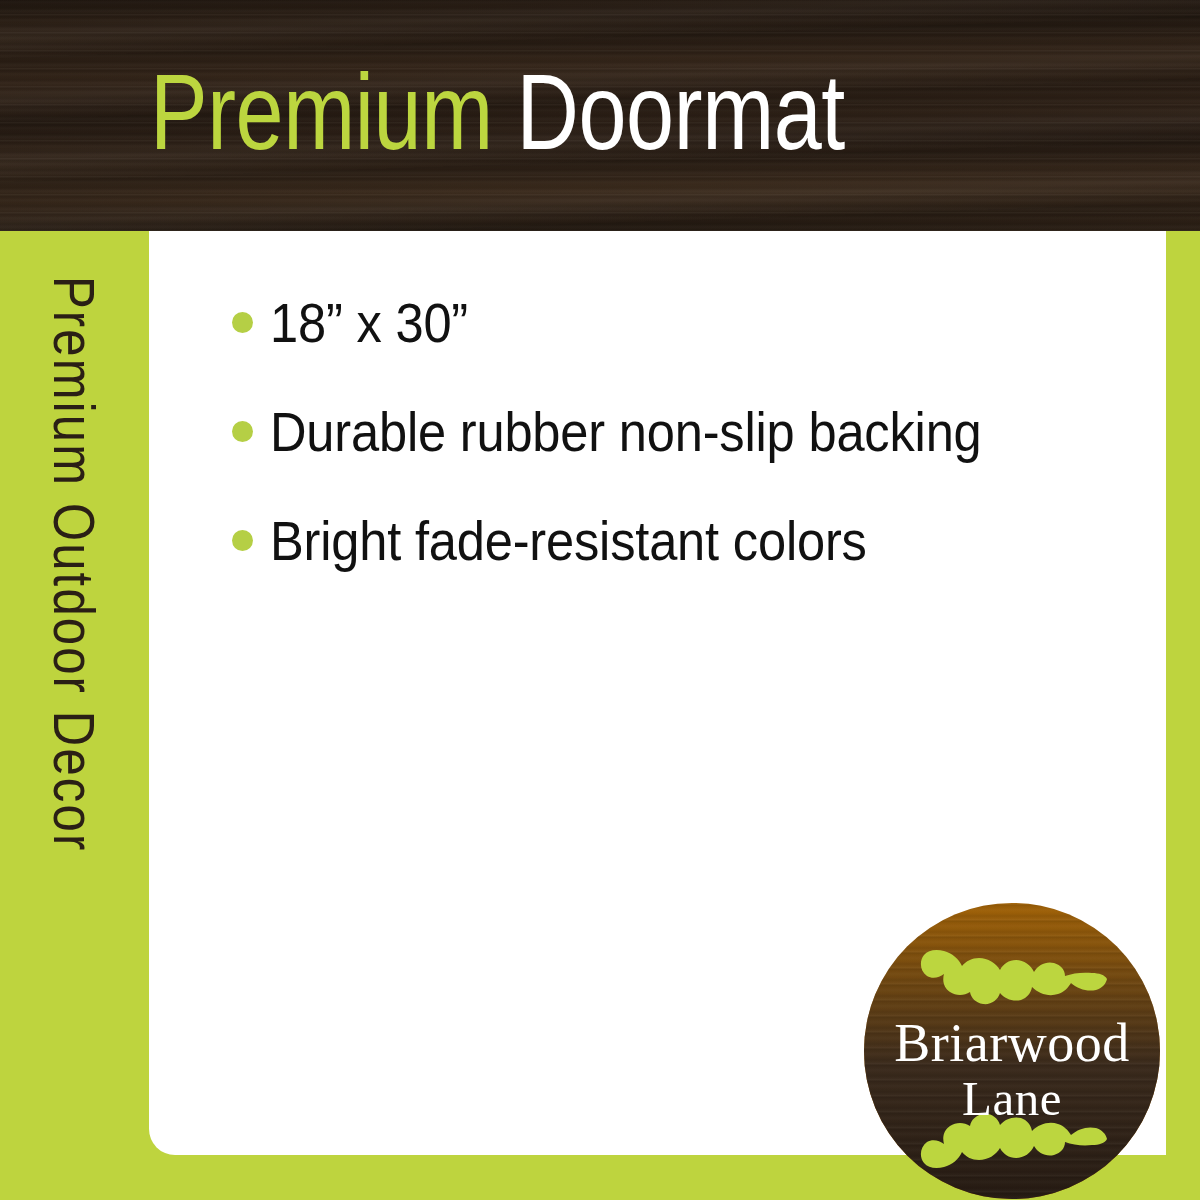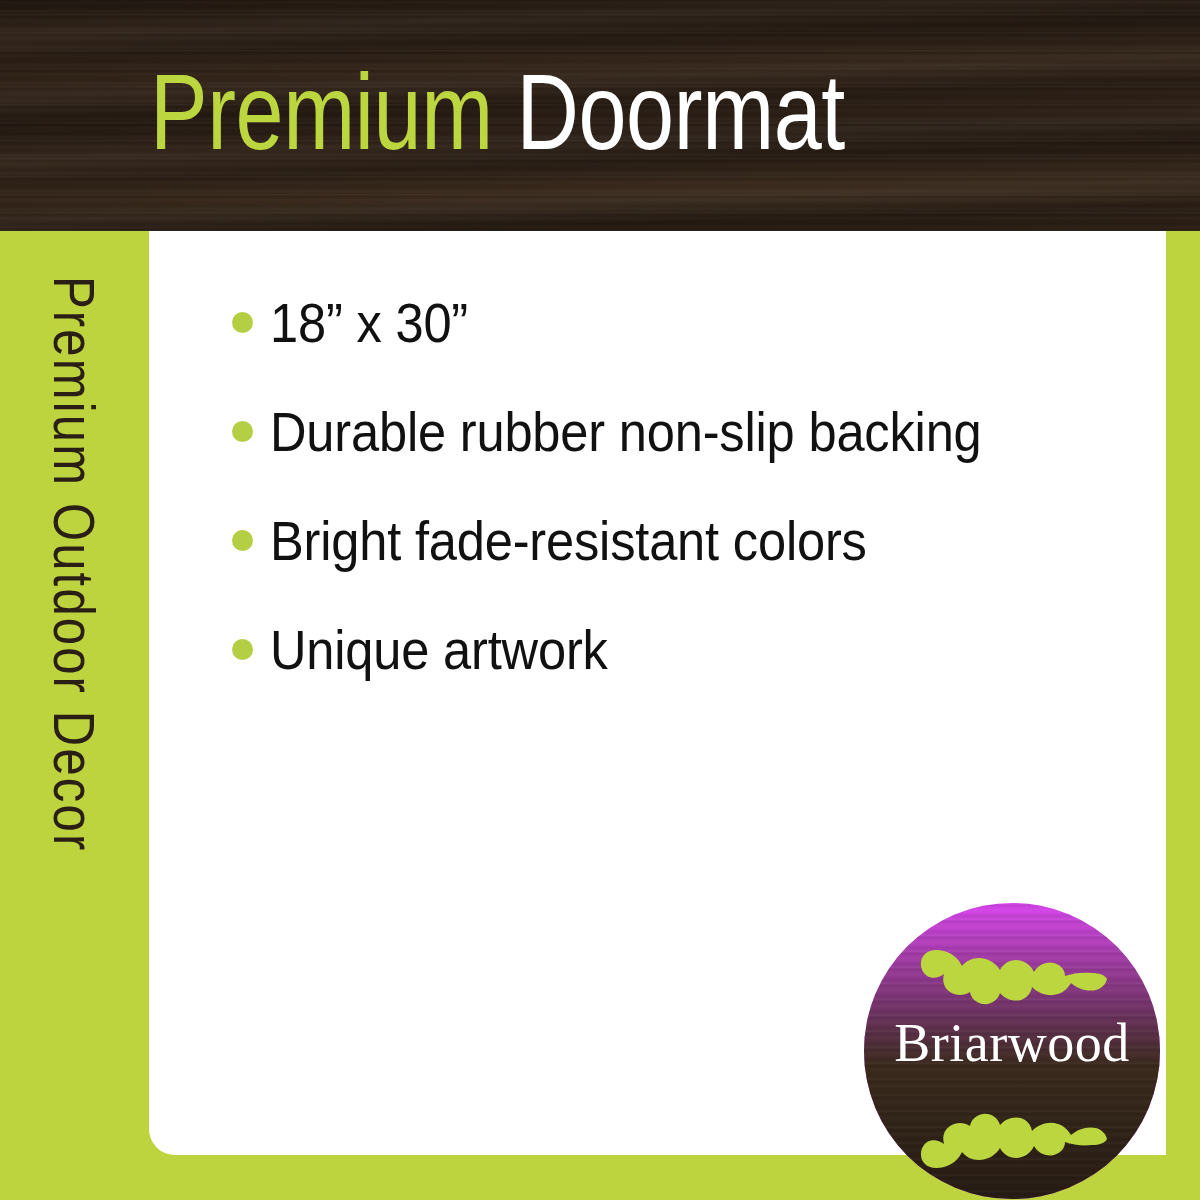--- a/index.html
+++ b/index.html
@@ -144,21 +144,21 @@
     transform-origin: left top;
     white-space: pre-line;
   }
 
   
   .logo-badge {
     position: absolute;
     left: 864px; top: 903px;
     width: 296px; height: 296px;
     border-radius: 50%;
-    background-color: #d946ef;
+    background-color: #a16207;
     overflow: hidden;
   }
   .logo-wood {
     position: absolute;
     inset: 0;
     background-image:
       repeating-linear-gradient(
         180deg,
         rgba(255,255,255,0.035) 0px,
         rgba(255,255,255,0.035) 1px,
@@ -232,24 +232,20 @@
       <div class="bullet-row">
         <span class="bullet-dot"></span>
         <span class="bullet-text">Durable rubber non-slip backing</span>
       </div>
 
       <div class="bullet-row">
         <span class="bullet-dot"></span>
         <span class="bullet-text">Bright fade-resistant colors</span>
       </div>
 
-      <div class="bullet-row">
-        <span class="bullet-dot"></span>
-        <span class="bullet-text">Unique artwork</span>
-      </div>
 
 
     </div>
   </div>
 
   <div class="logo-badge">
     <div class="logo-wood"></div>
 
     <svg class="logo-leaf top" viewBox="0 0 194 62">
       <path d="M9 8 C4 14 5 24 12 29 C17 32 24 31 29 27 C27 34 29 41 35 45
@@ -271,15 +267,16 @@
                C124 47 134 50 143 47 C149 45 153 41 156 36
                C163 42 172 45 181 43 C187 41 191 37 192 32
                C190 28 184 26 177 26 C168 25 158 26 150 29
                C150 23 146 18 139 16 C131 14 123 18 119 25
                C116 18 109 13 101 13 C94 13 88 17 85 23
                C81 16 73 11 64 11 C57 11 51 14 47 19
                C44 12 37 6 29 4 C21 2 13 3 9 8 Z" fill="#bcd63f"></path>
     </svg>
 
     <div class="logo-name">Briarwood</div>
+    <div class="logo-sub">Lane</div>
   </div>
 
 </div>
 
 </body></html>

